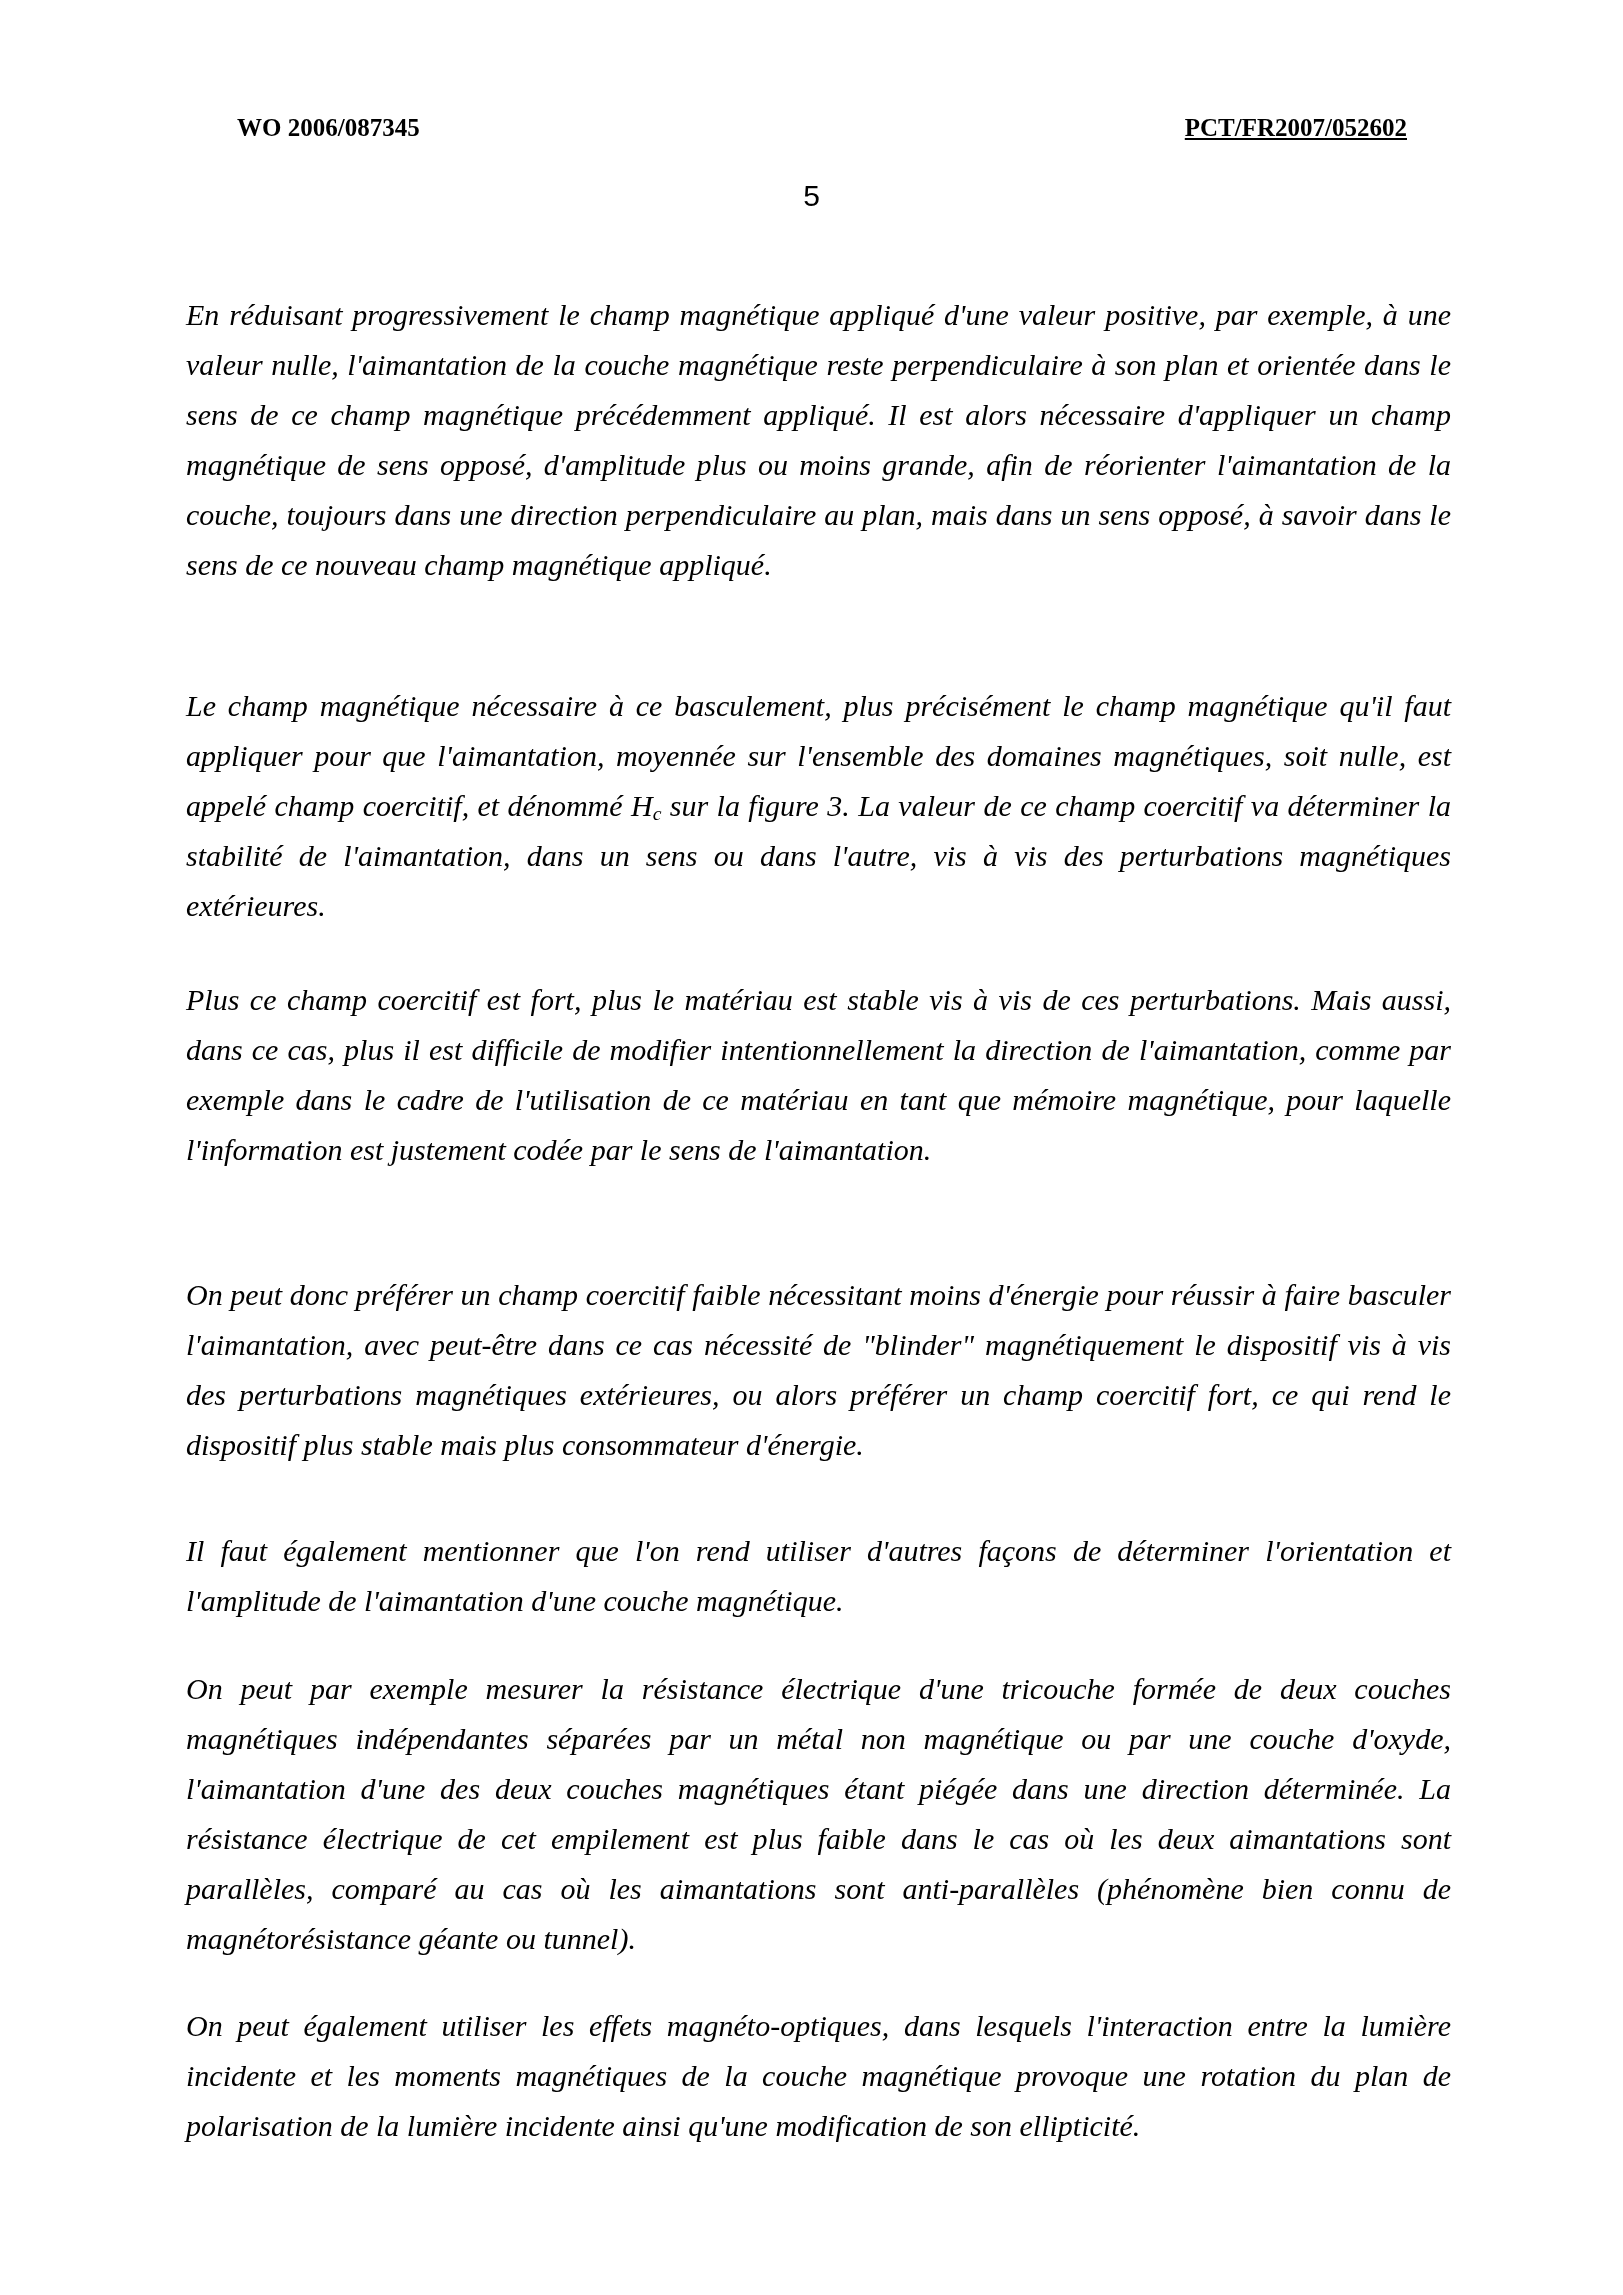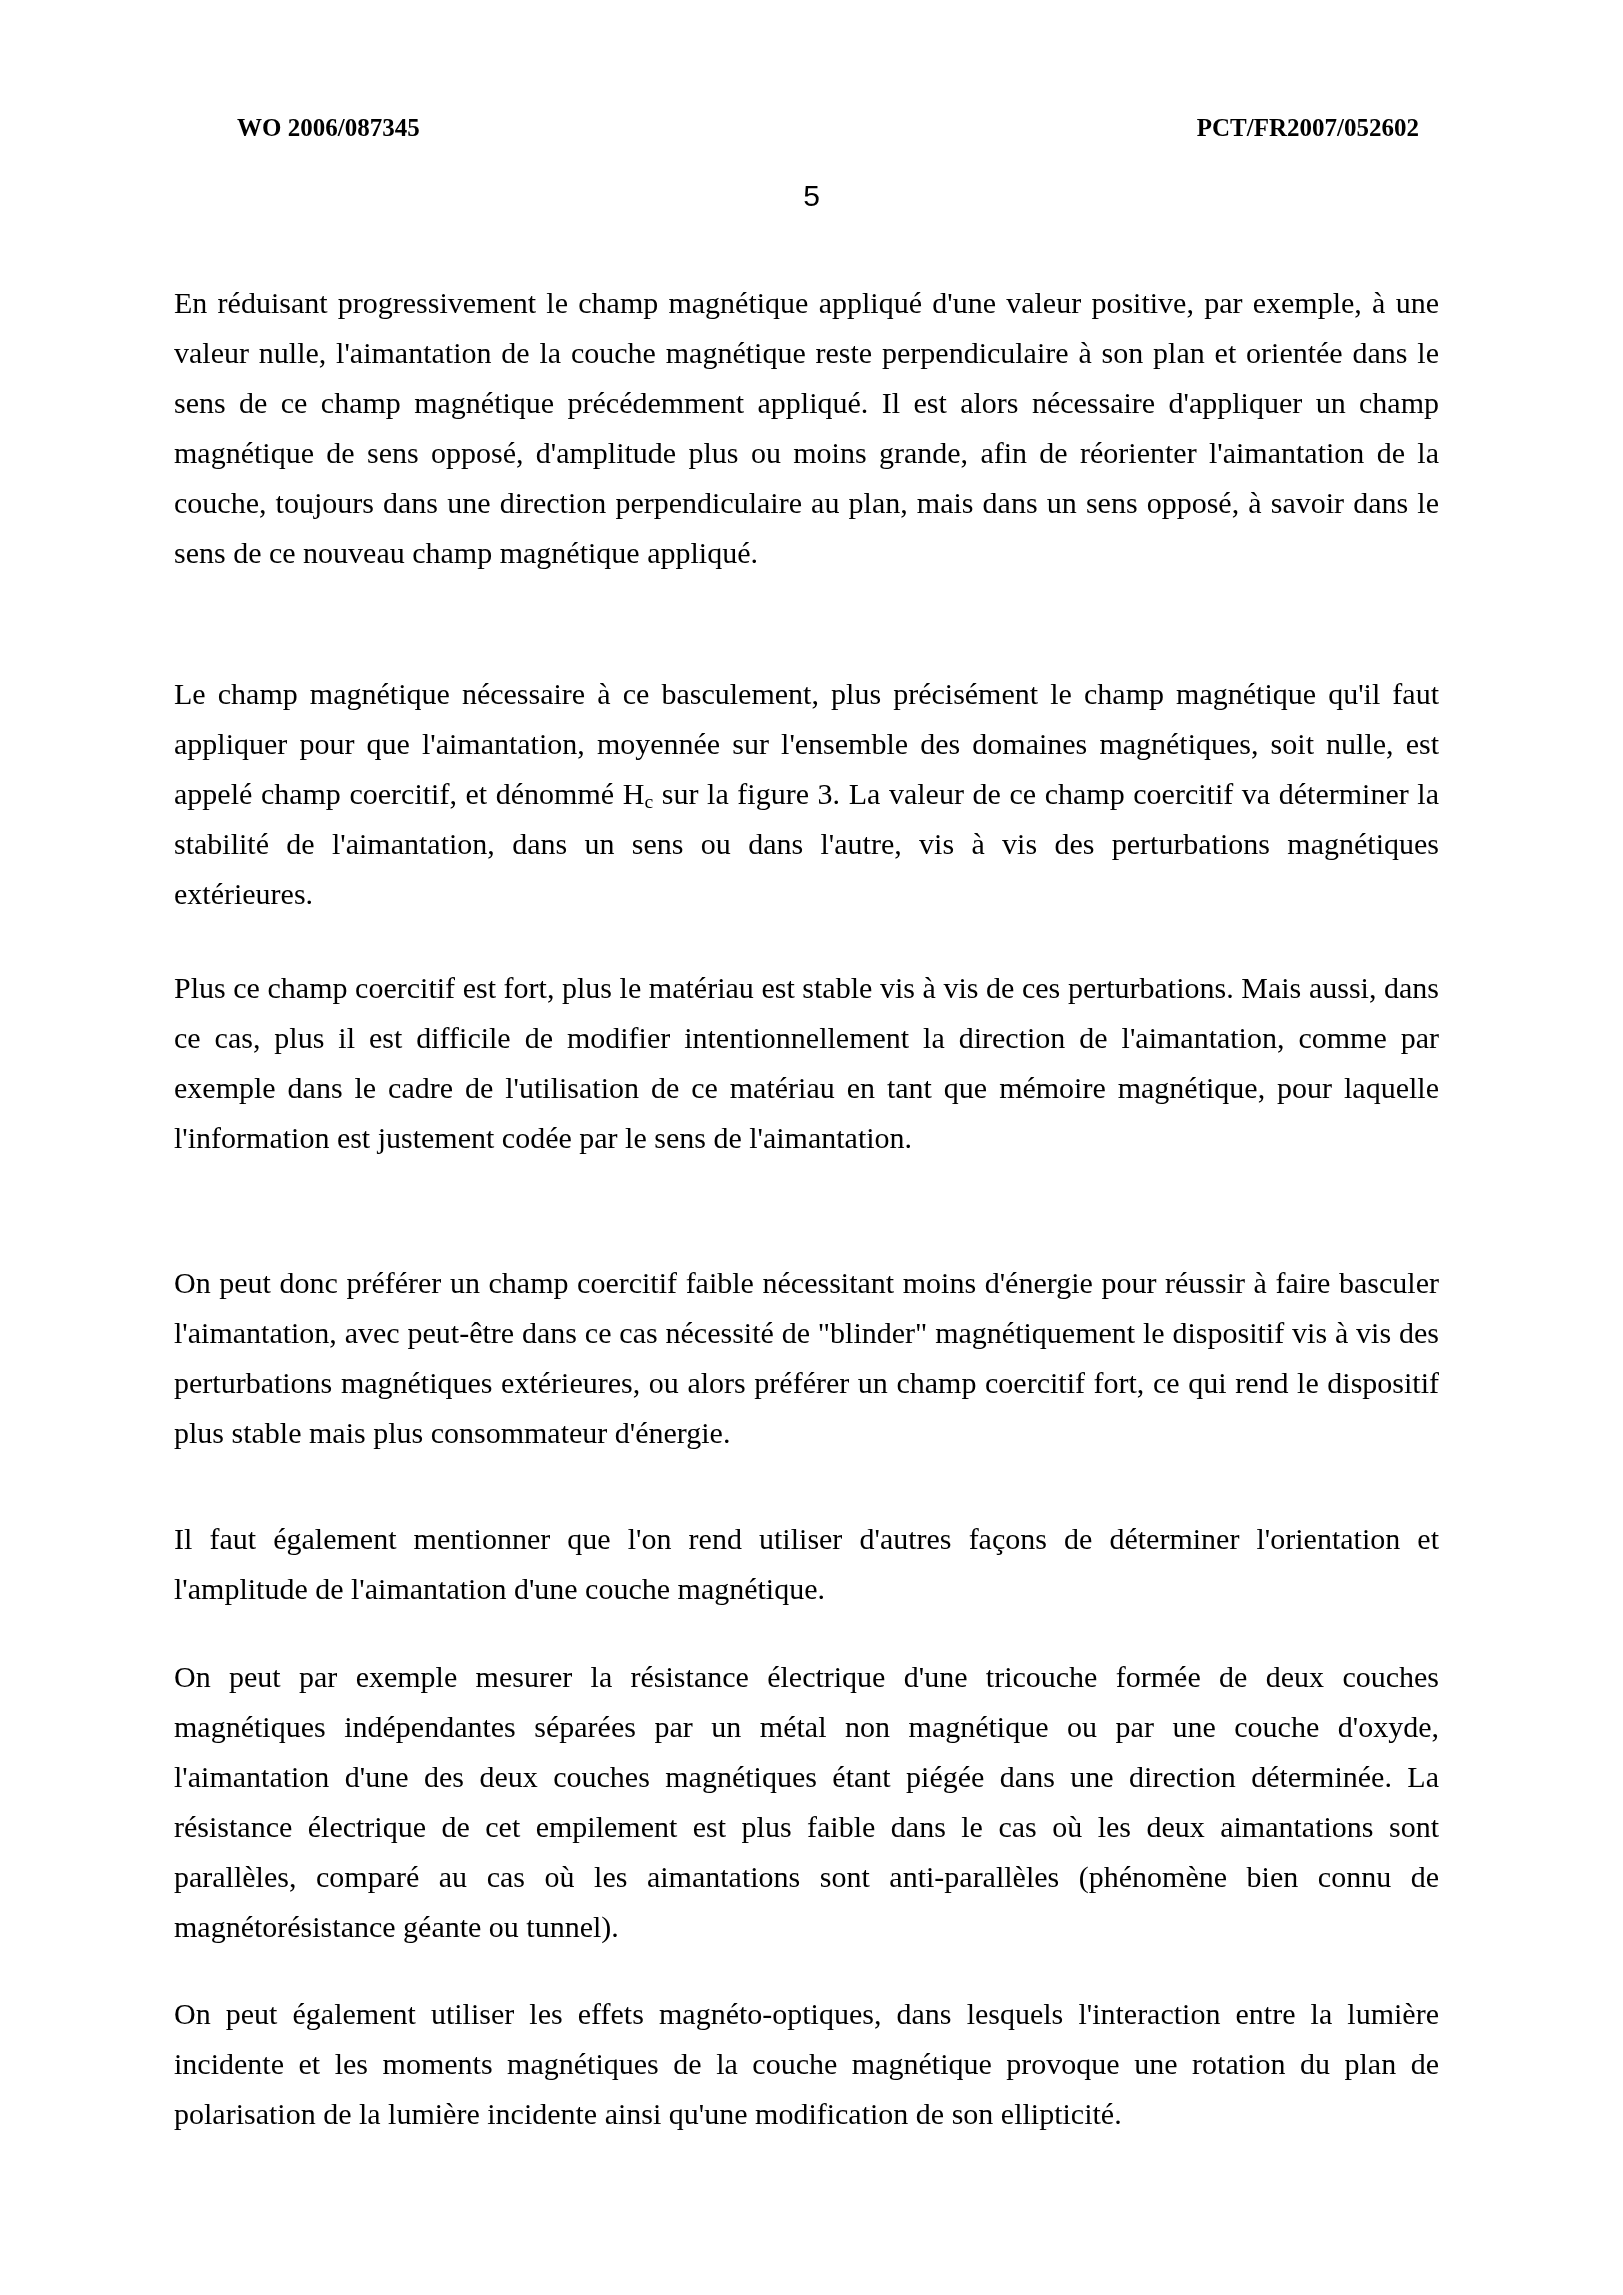--- a/index.html
+++ b/index.html
@@ -17,39 +17,40 @@
   }
   .header-left, .header-right {
     position: absolute;
     top: 113px;
     font-weight: bold;
     font-size: 25px;
     line-height: 30px;
     letter-spacing: 0px;
   }
   .header-left { left: 237px; }
-  .header-right { right: 204px; }
+  .header-right { right: 216px; text-decoration: underline; }
   .page-number {
     position: absolute;
     top: 177px;
     left: 0;
     width: 1623px;
     text-align: center;
     font-size: 30px;
     line-height: 37px;
     font-family: "Liberation Sans", "DejaVu Sans", sans-serif;
   }
   .para {
     position: absolute;
     left: 174px;
     width: 1265px;
     font-size: 30px;
     line-height: 50px;
     text-align: justify;
-    margin: 0;
+    margin: 12px;
+    font-style: italic;
   }
   .para sub {
     font-size: 19.7px;
     line-height: 0;
     vertical-align: -3.9px;
   }
 </style>
 </head>
 <body>
 

